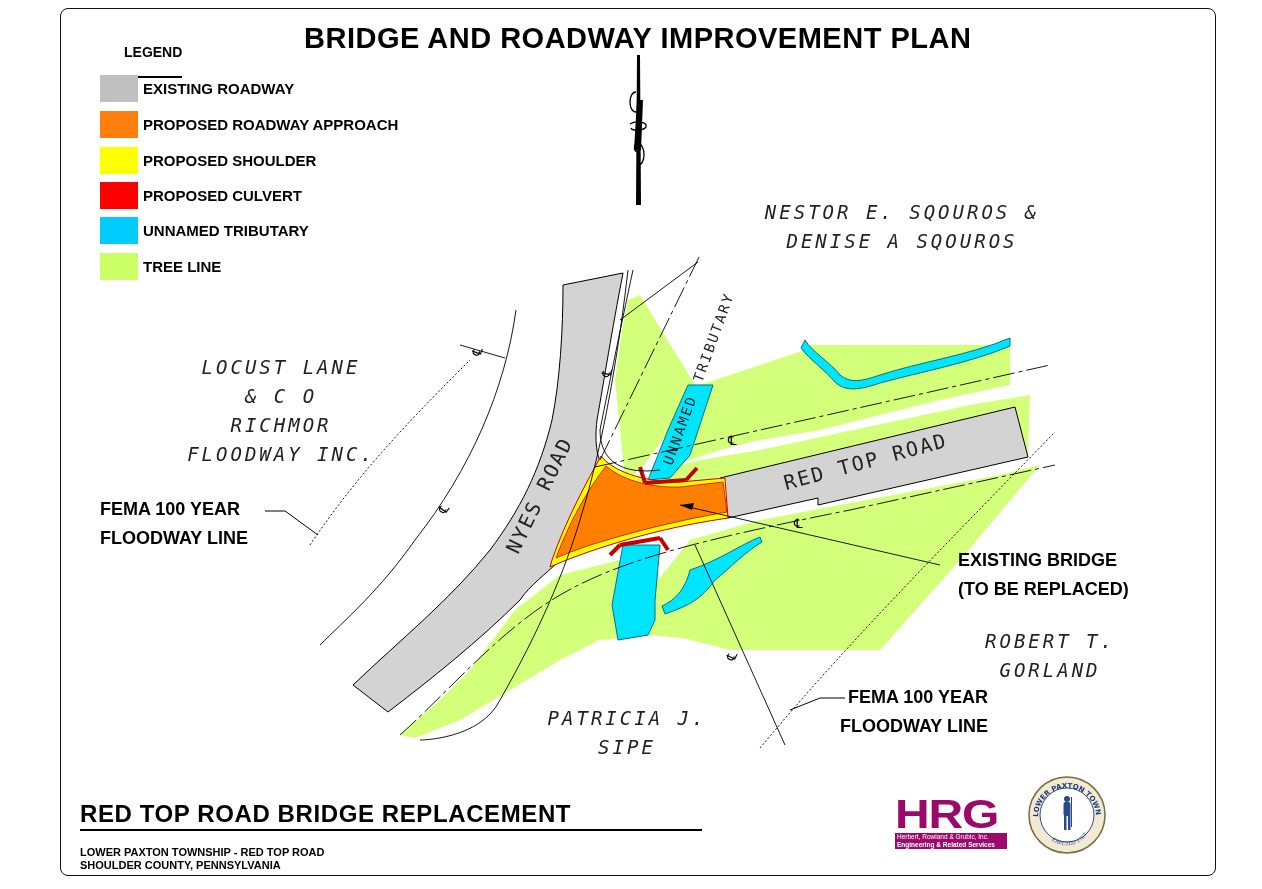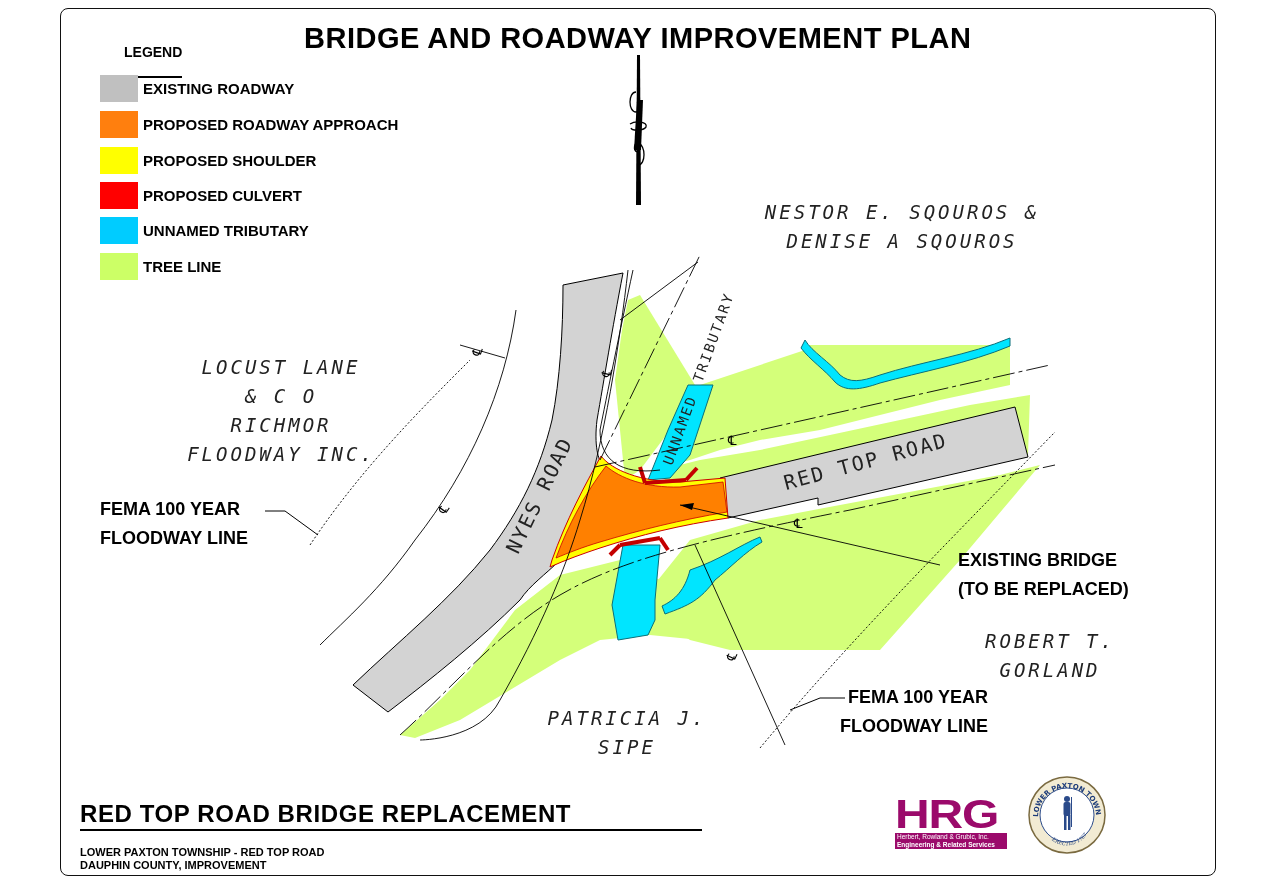--- a/index.html
+++ b/index.html
@@ -165,21 +165,21 @@
   <div>(TO BE REPLACED)</div>
 </div>
 <div class="callout" style="left:836px; top:683px; text-align:right;">
   <div style="padding-left:12px">FEMA 100 YEAR</div>
   <div>FLOODWAY LINE</div>
 </div>
 
 <div class="bottom-title">RED TOP ROAD BRIDGE REPLACEMENT</div>
 <div class="bottom-rule"></div>
 <div class="sub" style="top:846px;">LOWER PAXTON TOWNSHIP - RED TOP ROAD</div>
-<div class="sub" style="top:859px;">DAUPHIN COUNTY, IMPROVEMENT</div>
+<div class="sub" style="top:859px;">SHOULDER COUNTY, PENNSYLVANIA</div>
 
 <div class="hrg">
   <div class="hrg-letters">HRG</div>
   <div class="hrg-bar">Herbert, Rowland &amp; Grubic, Inc.</div>
   <div class="hrg-bar" style="font-weight:700">Engineering &amp; Related Services</div>
 </div>
 
 <svg class="seal" viewBox="0 0 78 80">
   <defs>
     <path id="sealArcTop" d="M10,42 A29,29 0 1,1 68,42"></path>

